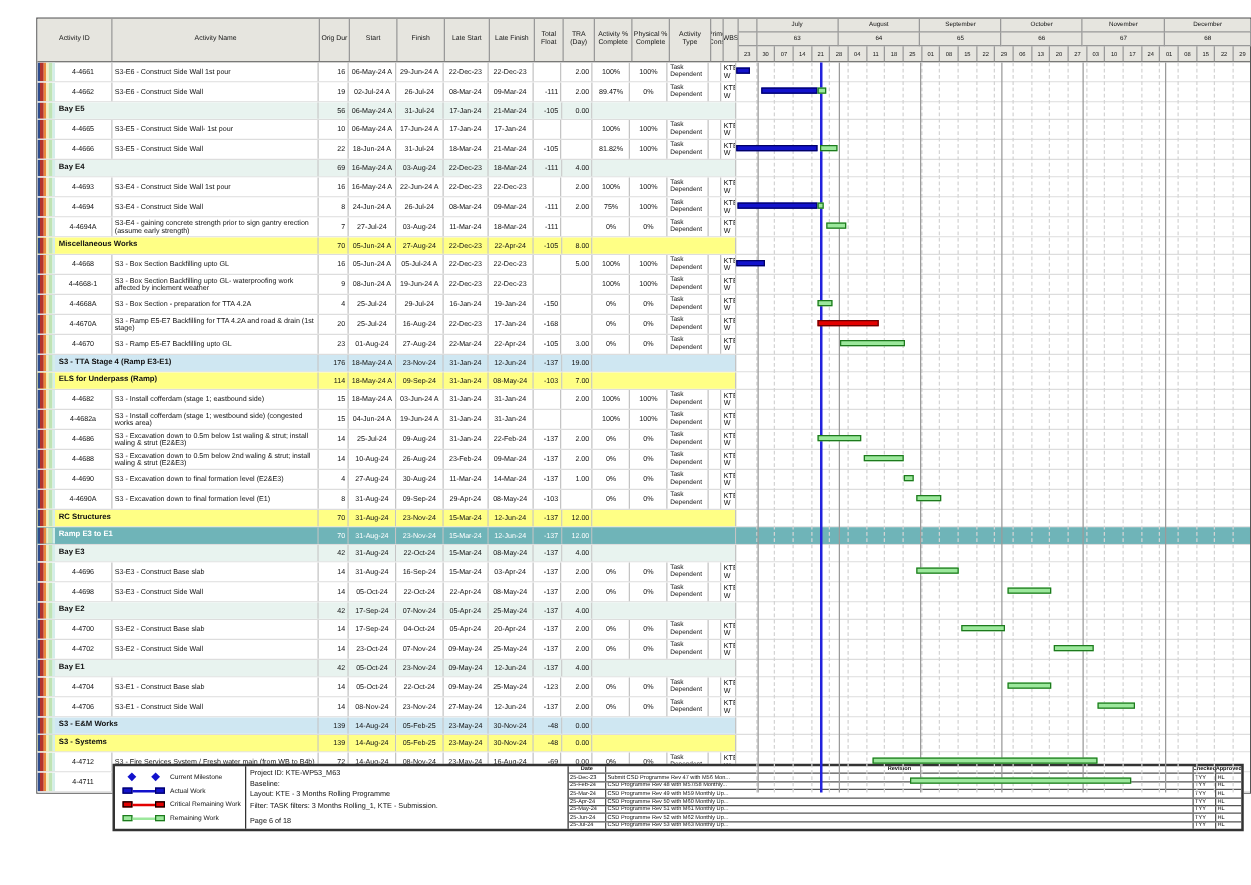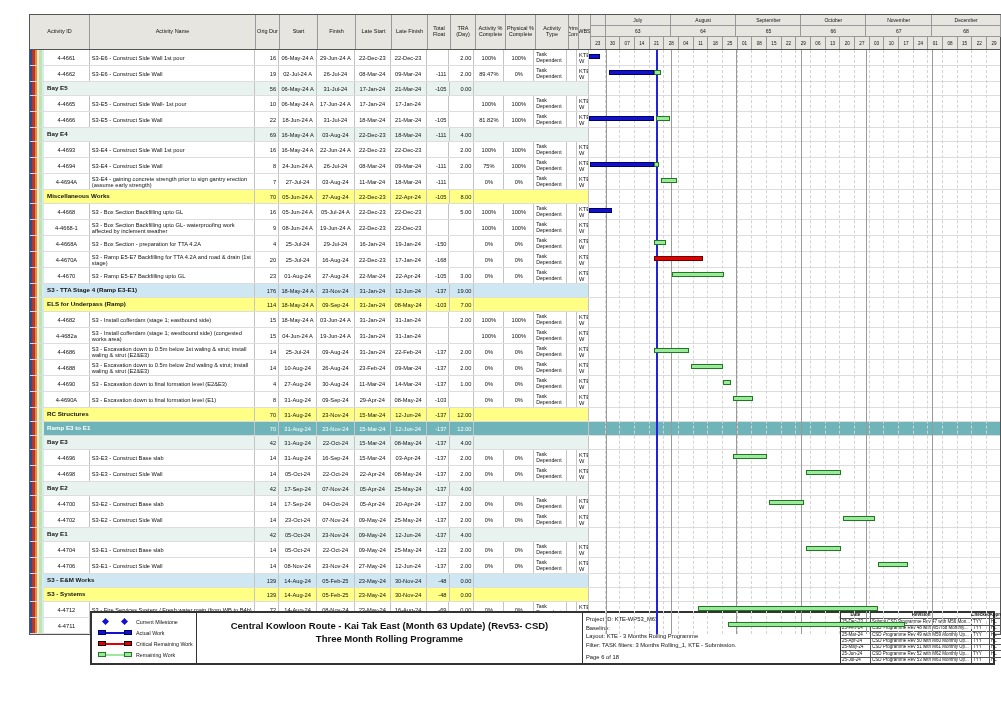--- a/index.html
+++ b/index.html
@@ -1147,24 +1147,20 @@
       </div>
       <div class="litem">
         <div class="swbar sw-r">
           <div class="swcap"></div>
           <div class="swlink"></div>
           <div class="swcap"></div>
         </div>
         <div class="llabel">Remaining Work</div>
       </div>
     </div>
-  <div class="titlebox">
-    <div class="t1">Central Kowloon Route - Kai Tak East (Month 63 Update) (Rev53- CSD)</div>
-    <div class="t2">Three Month Rolling Programme</div>
-  </div>
   <div class="infobox">
     <div class="iline">Project ID: KTE-WP53_M63</div>
     <div class="iline">Baseline:</div>
     <div class="iline">Layout: KTE - 3 Months Rolling Programme</div>
     <div class="iline">Filter: TASK filters: 3 Months Rolling_1, KTE - Submission.</div>
     <div class="pageno">Page 6 of 18</div>
   </div>
   <div class="revbox" id="revbox">
       <div class="rrow rhead">
         <div class="rcell rc0">Date</div>

